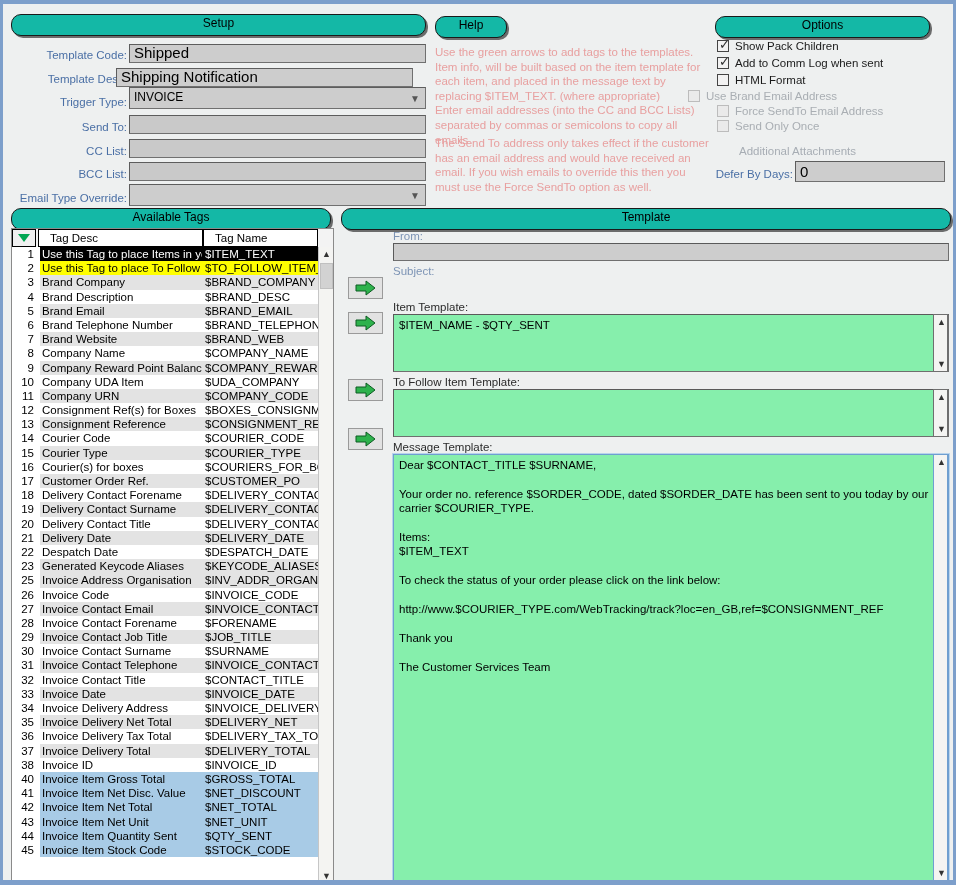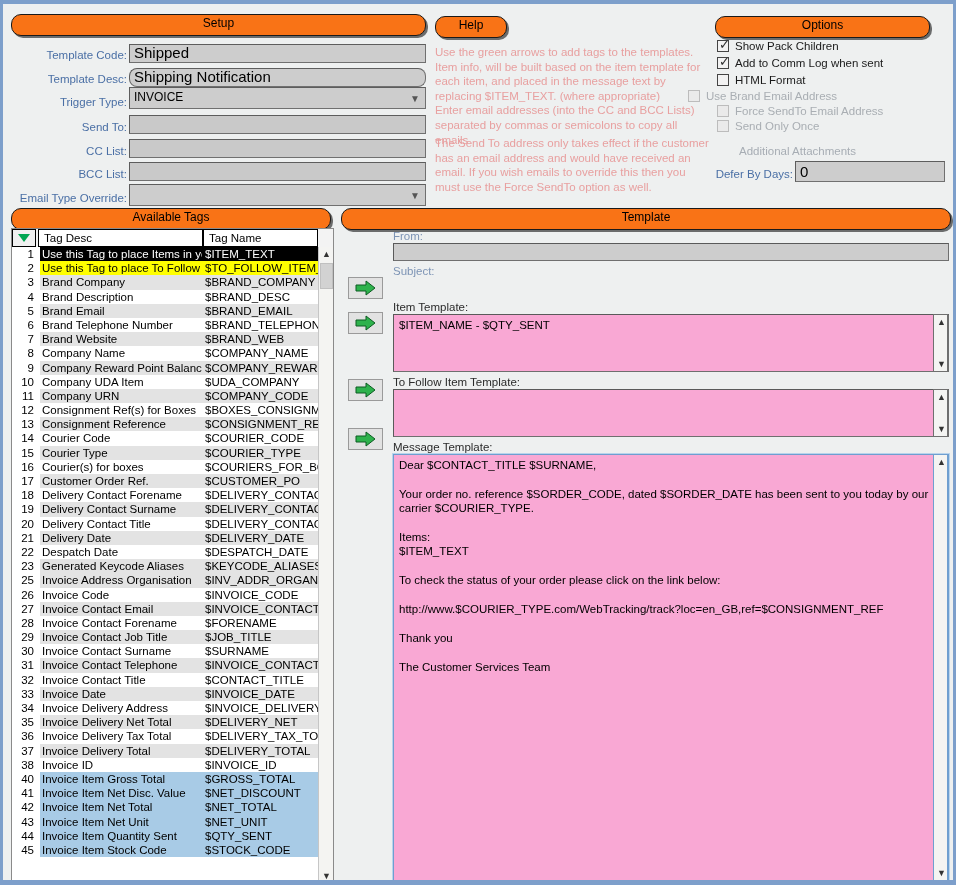--- a/index.html
+++ b/index.html
@@ -18,21 +18,21 @@
     border: 3px solid #7d9fcb;
     border-top-width: 4px;
     border-bottom-width: 5px;
     overflow: hidden;
   }
 
   
   .pill {
     position: absolute;
     height: 22px;
-    background: #f97316;
+    background: #14b8a6;
     border: 1px solid #1a1a1a;
     border-radius: 10px;
     box-shadow: 2px 2px 0 rgba(0,0,0,0.55);
     font-size: 12px;
     color: #000;
     text-align: center;
     line-height: 17px;
     white-space: nowrap;
     overflow: hidden;
   }
@@ -119,21 +119,21 @@
   }
   #taghdr {
     position: absolute; left: 0; top: 0; height: 18px; width: 100%;
     background: #f3f3f3;
   }
   .hcell {
     position: absolute; top: 0; height: 18px;
     background: #ffffff;
     border: 1px solid #000;
     font-size: 11.5px; color: #000;
-    line-height: 16px; padding-left: 5px;
+    line-height: 16px; padding-left: 11px;
     white-space: nowrap; overflow: hidden;
   }
   #sortbox {
     position: absolute; left: 0; top: 0;
     width: 24px; height: 18px;
     background: #f0f0f0;
     border: 1px solid #000;
     display: flex; align-items: center; justify-content: center;
   }
   .tri-down {
@@ -212,21 +212,21 @@
     border: 1px solid #6f6f6f;
     border-top-color: #5a5a5a;
     border-left-color: #5a5a5a;
     font-size: 11.5px; color: #000;
     padding: 1px 4px;
     line-height: 15px;
     white-space: nowrap; overflow: hidden;
   }
   .tarea {
     position: absolute;
-    background: #f9a8d4;
+    background: #86efac;
     border: 1px solid #6f6f6f;
     border-top-color: #5a5a5a;
     border-left-color: #5a5a5a;
     font-size: 11.5px; color: #000;
     padding: 3px 5px;
     line-height: 14.4px;
     white-space: pre-wrap;
     overflow: hidden;
   }
   .tarea.focus { border: 1px solid #6f9fd0; outline: 1px solid #b9d4ec; }
@@ -242,21 +242,21 @@
 <body>
 
 <div id="app">
 
   <div class="pill" style="left:8px; top:10px; width:415px;">Setup</div>
 
   <div class="lbl" style="left:24px; top:44px; width:100px;">Template Code:</div>
   <div class="fld" style="left:126px; top:40px; width:297px; height:19px;">Shipped</div>
 
   <div class="lbl" style="left:24px; top:68px; width:100px;">Template Desc:</div>
-  <div class="fld" style="left:126px; top:64px; width:297px; height:19px;border-radius:8px;">Shipping Notification</div>
+  <div class="fld" style="left:113px; top:64px; width:297px; height:19px;">Shipping Notification</div>
 
   <div class="lbl" style="left:24px; top:91px; width:100px;">Trigger Type:</div>
   <div class="combo" style="left:126px; top:83px; width:297px; height:22px;">
     <div class="cbox">INVOICE</div>
     <div class="carrow">▼</div>
   </div>
 
   <div class="lbl" style="left:24px; top:116px; width:100px;">Send To:</div>
   <div class="fld empty" style="left:126px; top:111px; width:297px; height:19px;"></div>
 

